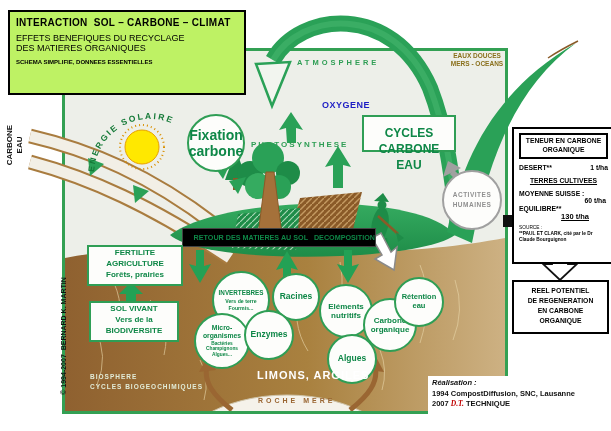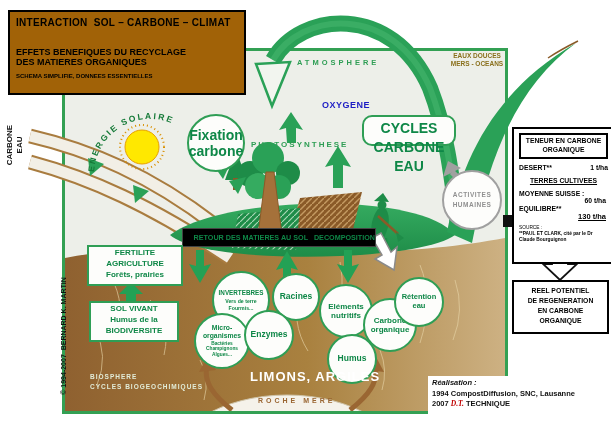--- a/index.html
+++ b/index.html
@@ -3,46 +3,46 @@
 <meta charset="utf-8">
 <style>
   html,body{margin:0;padding:0;background:#fff;}
   #canvas{position:relative;width:611px;height:431px;background:#fff;overflow:hidden;
           font-family:"Liberation Sans",sans-serif;}
   .abs{position:absolute;}
   .ws-pre{white-space:pre;}
   
   #frame{left:62px;top:48px;width:440px;height:360px;border:3px solid #33a053;background:#edefe9;}
   
-  #title-box{left:8px;top:10px;width:222px;height:71px;border:2px solid #000;background:#a16207;
+  #title-box{left:8px;top:10px;width:222px;height:71px;border:2px solid #000;background:#bef264;
              padding:5px 6px;z-index:6;}
   #title-box .t1{font-size:10px;font-weight:bold;letter-spacing:.3px;}
-  #title-box .t2{font-size:9px;font-weight:bold;margin-top:19px;line-height:1.15;}
+  #title-box .t2{font-size:9px;font-weight:normal;margin-top:5px;line-height:1.15;}
   #title-box .t3{font-size:6px;font-weight:bold;margin-top:5px;}
   
   .rot{transform:rotate(-90deg);transform-origin:center center;}
   #carbone-eau{left:-14px;top:132px;width:64px;height:26px;text-align:center;
                font-size:8px;font-weight:bold;line-height:1.2;color:#111;z-index:6;}
   #copyright{left:-22px;top:330px;width:176px;height:12px;text-align:center;
              font-size:7px;font-weight:bold;color:#111;z-index:6;}
   
   .lbl{z-index:5;}
   #atmosphere{left:297px;top:58px;font-size:7.5px;font-weight:bold;color:#2f9e55;letter-spacing:3px;}
   #eaux-douces{left:446px;top:52px;width:62px;text-align:center;font-size:6.5px;font-weight:bold;
                color:#8a701c;line-height:1.25;}
   #oxygene{left:286px;top:100px;font-size:9px;font-weight:bold;color:#1c1cc4;letter-spacing:.5px;margin-left:36px;}
   #photosynthese{left:251px;top:140px;font-size:8px;font-weight:bold;color:#2f9e55;letter-spacing:2px;}
-  #limons{left:250px;top:369px;font-size:13px;font-weight:bold;color:#fff;letter-spacing:1px;}
+  #limons{left:257px;top:369px;font-size:11px;font-weight:bold;color:#fff;letter-spacing:1px;}
   #roche-mere{left:258px;top:397px;font-size:7px;font-weight:bold;color:#9a6632;letter-spacing:3px;}
   #biosphere{left:90px;top:372px;font-size:6.5px;font-weight:bold;color:#e2ecd8;
              letter-spacing:1px;line-height:1.5;}
   
   .gbox{border:2px solid #2f9e55;background:#fdfdfb;color:#0e8747;text-align:center;
         font-weight:bold;z-index:5;}
-  #cycles-box{left:362px;top:115px;width:90px;height:25px;font-size:14px;line-height:1.35;padding-top:2px;border-radius:10px;}
+  #cycles-box{left:362px;top:115px;width:90px;height:25px;font-size:12px;line-height:1.35;padding-top:8px;}
   #retour-bar{left:182px;top:228px;width:192px;height:17px;border:1px solid #444;background:#000000;
               color:#0e8747;font-size:7.2px;font-weight:bold;text-align:right;line-height:17px;
               z-index:5;white-space:pre;overflow:hidden;}
   #fertilite-box{left:87px;top:245px;width:92px;height:36px;font-size:8px;line-height:1.35;padding-top:1px;}
   #solvivant-box{left:89px;top:301px;width:86px;height:36px;font-size:8px;line-height:1.35;padding-top:1px;}
   
   .circle{border:2px solid #2f9e55;border-radius:50%;background:#fdfdfb;color:#0e8747;
           display:flex;flex-direction:column;align-items:center;justify-content:center;
           text-align:center;font-weight:bold;z-index:5;line-height:1.15;}
   #c-fixation{left:187px;top:114px;width:54px;height:54px;font-size:14px;}
@@ -61,21 +61,21 @@
   
   .kpanel{border:2px solid #000;background:#fff;color:#000;z-index:6;}
   #teneur-panel{left:512px;top:127px;width:93px;height:129px;padding:4px 3px 0 3px;}
   #teneur-title{border:2px solid #000;margin:0 2px;padding:2px 0;text-align:center;
                 font-size:6.8px;font-weight:bold;line-height:1.3;}
   .t-row{display:flex;justify-content:space-between;font-size:6.8px;font-weight:bold;margin-top:5px;padding:0 2px;}
   #terres{text-align:center;font-size:6.8px;font-weight:bold;text-decoration:underline;margin-top:6px;}
   #moyenne-lbl{font-size:6.8px;font-weight:bold;margin-top:6px;padding-left:2px;}
   #moyenne-val{text-align:right;font-size:6.8px;font-weight:bold;padding-right:4px;}
   #equilibre-lbl{font-size:6.8px;font-weight:bold;padding-left:2px;margin-top:1px;}
-  #equilibre-val{text-align:right;font-size:7.5px;font-weight:bold;text-decoration:underline;padding-right:4px;}
+  #equilibre-val{text-align:right;font-size:7.5px;font-weight:bold;text-decoration:underline;padding-right:21px;}
   #source-lbl{font-size:4.8px;margin-top:4px;padding-left:2px;}
   #source-txt{font-size:4.8px;font-weight:bold;padding:1px 2px 0 2px;line-height:1.25;}
   #reel-panel{left:512px;top:280px;width:93px;height:46px;text-align:center;
               font-size:6.8px;font-weight:bold;line-height:1.45;padding-top:4px;}
   
   #credits{left:428px;top:376px;width:180px;height:52px;background:#fff;z-index:7;
            font-size:7.5px;font-weight:bold;color:#111;line-height:1.4;padding:2px 4px;}
   #credits .it{font-style:italic;}
   #credits .dt{color:#c00000;font-style:italic;font-family:"Liberation Serif",serif;}
   #credits .site{font-style:italic;padding-left:14px;}
@@ -250,21 +250,21 @@
 
   <div id="retour-bar" class="abs">RETOUR DES MATIERES AU SOL   DECOMPOSITION</div>
 
   <div id="fertilite-box" class="abs gbox">
     <div>FERTILITE</div>
     <div>AGRICULTURE</div>
     <div>Forêts, prairies</div>
   </div>
   <div id="solvivant-box" class="abs gbox">
     <div>SOL VIVANT</div>
-    <div>Humus de la</div>
+    <div>Vers de la</div>
     <div>BIODIVERSITE</div>
   </div>
 
   <div id="c-invertebres" class="abs circle">
     <div>INVERTEBRES</div>
     <div class="sub">
       <div>Vers de terre</div>
       <div>Fourmis...</div>
     </div>
   </div>
@@ -289,21 +289,21 @@
   </div>
   <div id="c-carbone" class="abs circle">
     <div>Carbone</div>
     <div>organique</div>
   </div>
   <div id="c-retention" class="abs circle">
     <div>Rétention</div>
     <div>eau</div>
   </div>
   <div id="c-humus" class="abs circle">
-    <div>Humus</div>
+    <div>Algues</div>
   </div>
 
   <div id="limons" class="abs lbl">LIMONS, ARGILES</div>
   <div id="roche-mere" class="abs lbl">ROCHE MERE</div>
   <div id="biosphere" class="abs lbl">
     <div>BIOSPHERE</div>
     <div>CYCLES BIOGEOCHIMIQUES</div>
   </div>
 
   <div id="teneur-panel" class="abs kpanel">

